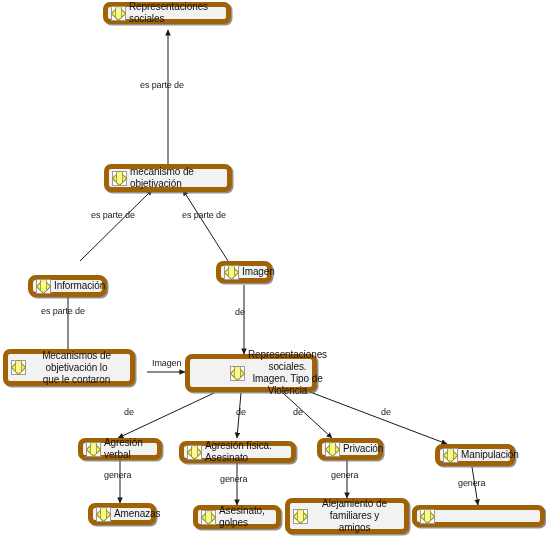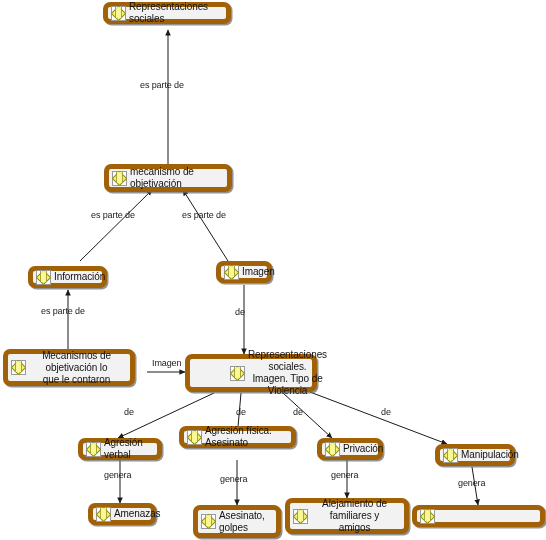--- a/index.html
+++ b/index.html
@@ -100,21 +100,21 @@
 
   <div id="nodes-layer">
       <div class="node one-line" style="left: 103px; top: 2px; width: 128px; height: 22px;">
         <span class="ico"></span>
         <span class="lbl">Representaciones sociales</span>
       </div>
       <div class="node one-line" style="left: 104px; top: 164px; width: 128px; height: 28px;">
         <span class="ico"></span>
         <span class="lbl">mecanismo de objetivación</span>
       </div>
-      <div class="node one-line" style="left: 28px; top: 266px; width: 79px; height: 22px;">
+      <div class="node one-line" style="left: 28px; top: 275px; width: 79px; height: 22px; border-radius: 8px;">
         <span class="ico"></span>
         <span class="lbl">Información</span>
       </div>
       <div class="node one-line" style="left: 216px; top: 261px; width: 56px; height: 22px;">
         <span class="ico"></span>
         <span class="lbl">Imagen</span>
       </div>
       <div class="node" style="left: 3px; top: 349px; width: 132px; height: 37px;">
         <span class="ico"></span>
         <span class="lbl">Mecanismos de objetivación lo
@@ -122,37 +122,37 @@
       </div>
       <div class="node" style="left: 185px; top: 354px; width: 132px; height: 38px; padding-left: 40px;">
         <span class="ico"></span>
         <span class="lbl">Representaciones sociales.
 Imagen. Tipo de Violencia</span>
       </div>
       <div class="node one-line" style="left: 78px; top: 438px; width: 84px; height: 22px;">
         <span class="ico"></span>
         <span class="lbl">Agresión verbal</span>
       </div>
-      <div class="node one-line" style="left: 179px; top: 426px; width: 117px; height: 22px;">
+      <div class="node one-line" style="left: 179px; top: 441px; width: 117px; height: 22px;">
         <span class="ico"></span>
         <span class="lbl">Agresión física. Asesinato</span>
       </div>
       <div class="node one-line" style="left: 317px; top: 438px; width: 66px; height: 22px;">
         <span class="ico"></span>
         <span class="lbl">Privación</span>
       </div>
       <div class="node one-line" style="left: 435px; top: 444px; width: 80px; height: 22px;">
         <span class="ico"></span>
         <span class="lbl">Manipulación</span>
       </div>
       <div class="node one-line" style="left: 88px; top: 503px; width: 68px; height: 22px;">
         <span class="ico"></span>
         <span class="lbl">Amenazas</span>
       </div>
-      <div class="node one-line" style="left: 193px; top: 505px; width: 88px; height: 33px;">
+      <div class="node one-line" style="left: 193px; top: 505px; width: 88px; height: 24px;">
         <span class="ico"></span>
         <span class="lbl">Asesinato, golpes</span>
       </div>
       <div class="node" style="left: 285px; top: 498px; width: 124px; height: 36px;">
         <span class="ico"></span>
         <span class="lbl">Alejamiento de familiares y
 amigos</span>
       </div>
       <div class="node one-line" style="left: 412px; top: 505px; width: 133px; height: 22px;">
         <span class="ico"></span>

